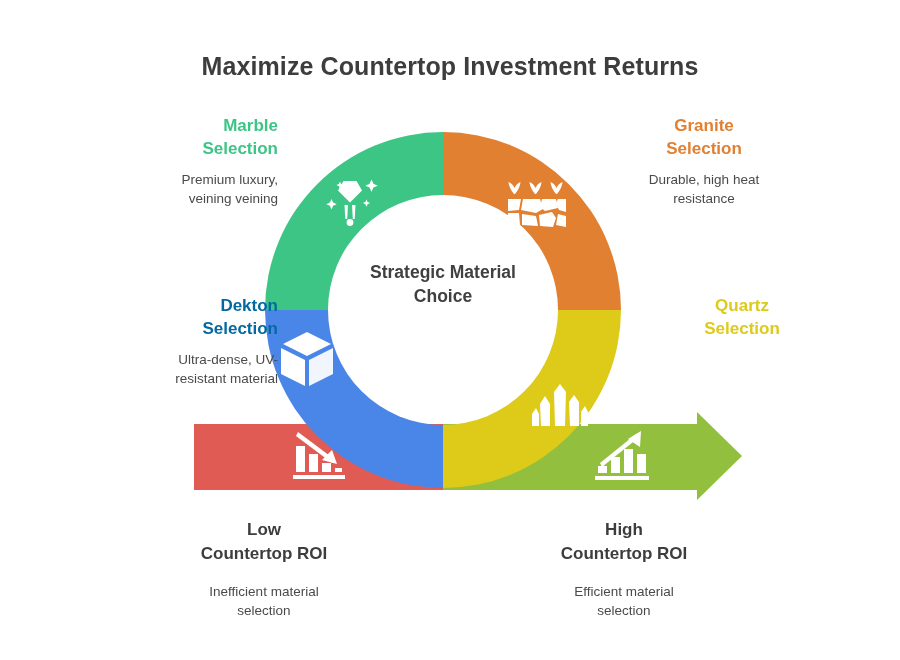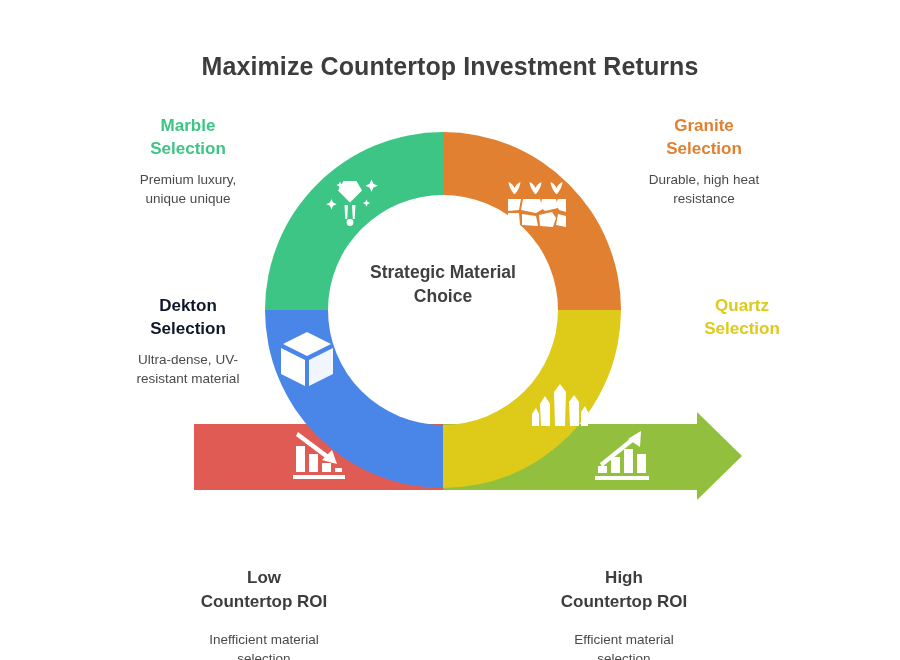--- a/index.html
+++ b/index.html
@@ -72,40 +72,39 @@
     font-size: 17px;
     font-weight: bold;
     line-height: 1.38;
     margin-bottom: 9px;
   }
   .label-block .lb-desc {
     font-size: 13.5px;
     line-height: 1.42;
     color: #4a4a4a;
   }
-  .align-right { text-align: center; }
+  .align-right { text-align: right; }
   .align-left  { text-align: center; }
 
   #lbl-marble  { left: 98px;  top: 114px; }
   #lbl-dekton  { left: 98px;  top: 294px; }
   #lbl-granite { left: 614px; top: 114px; }
   #lbl-quartz  { left: 652px; top: 294px; }
 
   .roi-block {
     position: absolute;
     width: 280px;
     text-align: center;
   }
   .roi-block .lb-title {
     font-size: 17px;
     font-weight: bold;
     line-height: 1.42;
     color: #3d3d3d;
     margin-bottom: 16px;
-    margin-top: 48px;
   }
   .roi-block .lb-desc {
     font-size: 13.5px;
     line-height: 1.42;
     color: #4a4a4a;
   }
   #lbl-low-roi  { left: 124px; top: 518px; }
   #lbl-high-roi { left: 484px; top: 518px; }
 </style>
 </head>
@@ -221,26 +220,26 @@
     </div>
   </div>
 
   <div class="label-block align-right" id="lbl-marble">
     <div class="lb-title" style="color:#3DC585">
       <div>Marble</div>
       <div>Selection</div>
     </div>
     <div class="lb-desc">
       <div>Premium luxury,</div>
-      <div>unique unique</div>
+      <div>veining veining</div>
     </div>
   </div>
 
   <div class="label-block align-right" id="lbl-dekton">
-    <div class="lb-title" style="color:#0f172a">
+    <div class="lb-title" style="color:#0369a1">
       <div>Dekton</div>
       <div>Selection</div>
     </div>
     <div class="lb-desc">
       <div>Ultra-dense, UV-</div>
       <div>resistant material</div>
     </div>
   </div>
 
   <div class="label-block align-left" id="lbl-granite">

